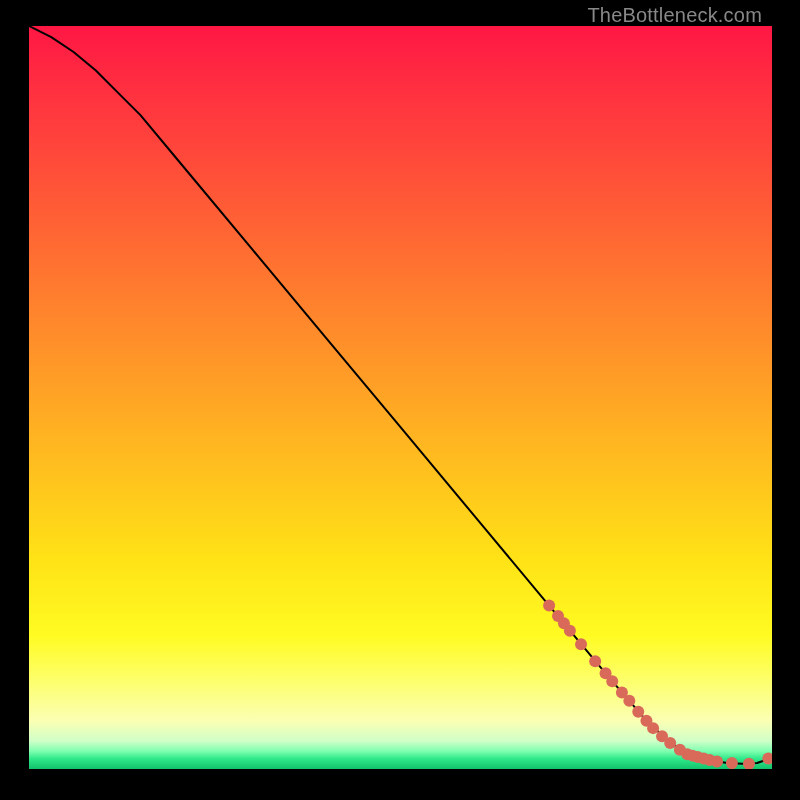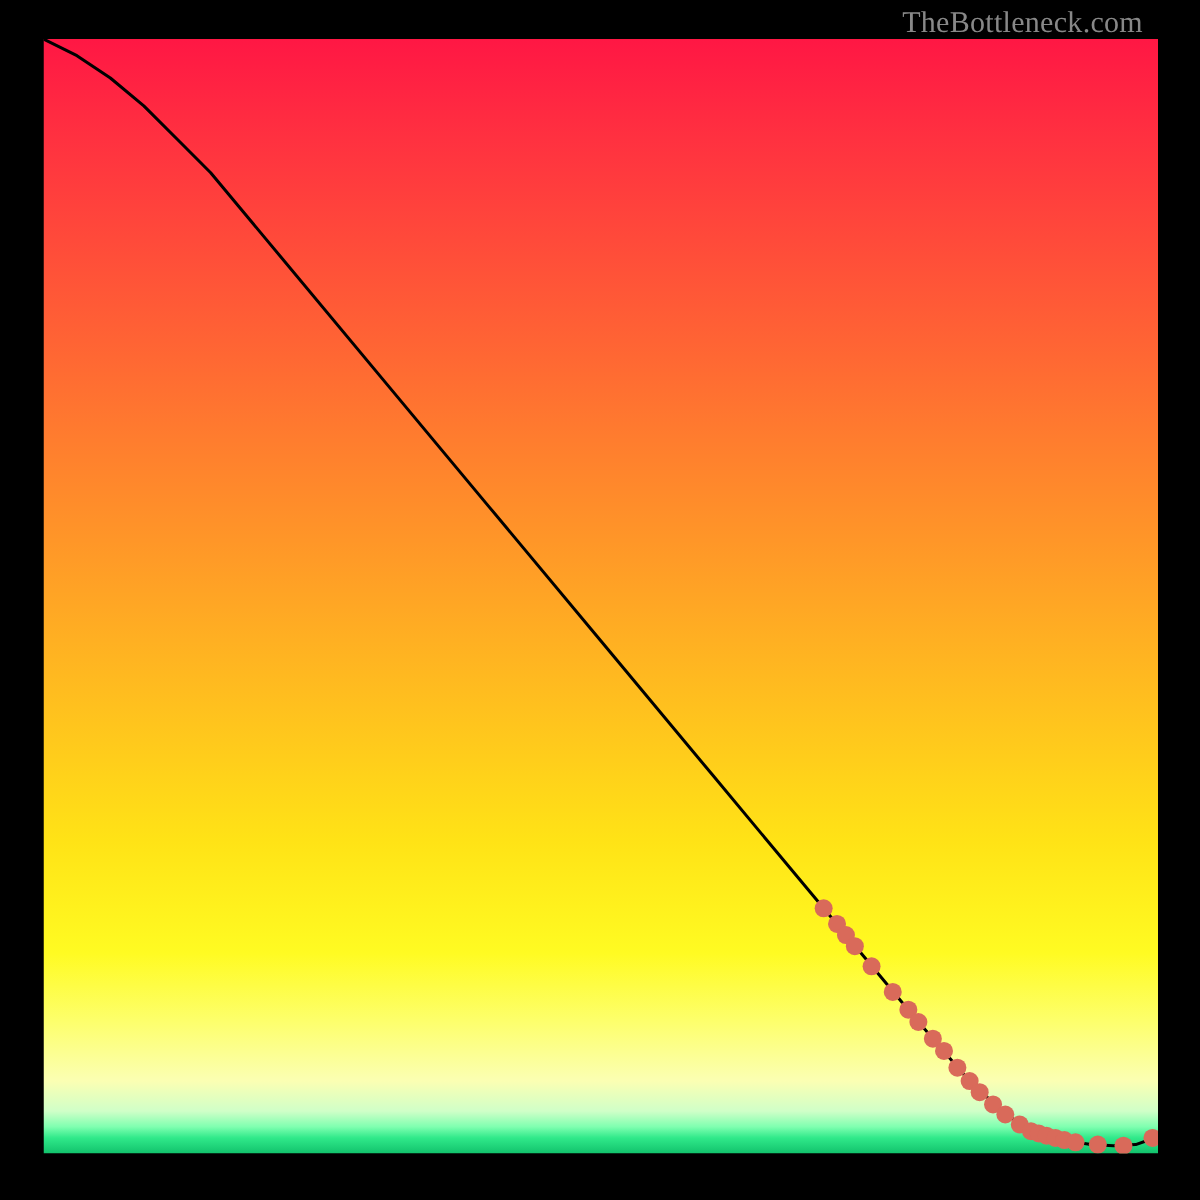--- a/index.html
+++ b/index.html
@@ -23,21 +23,21 @@
     height: 743px;
   }
   .watermark {
     position: absolute;
     top: 4px;
     left: 0;
     width: 776px;
     text-align: right;
     padding-right: 14px;
     box-sizing: border-box;
-    font-family: Liberation Serif, serif;
+    font-family: Liberation Sans, sans-serif;
     font-size: 20px;
     color: #888;
     letter-spacing: 0.2px;
     pointer-events: none;
   }
 </style>
 </head>
 <body>
 
 <div class="wrap">

